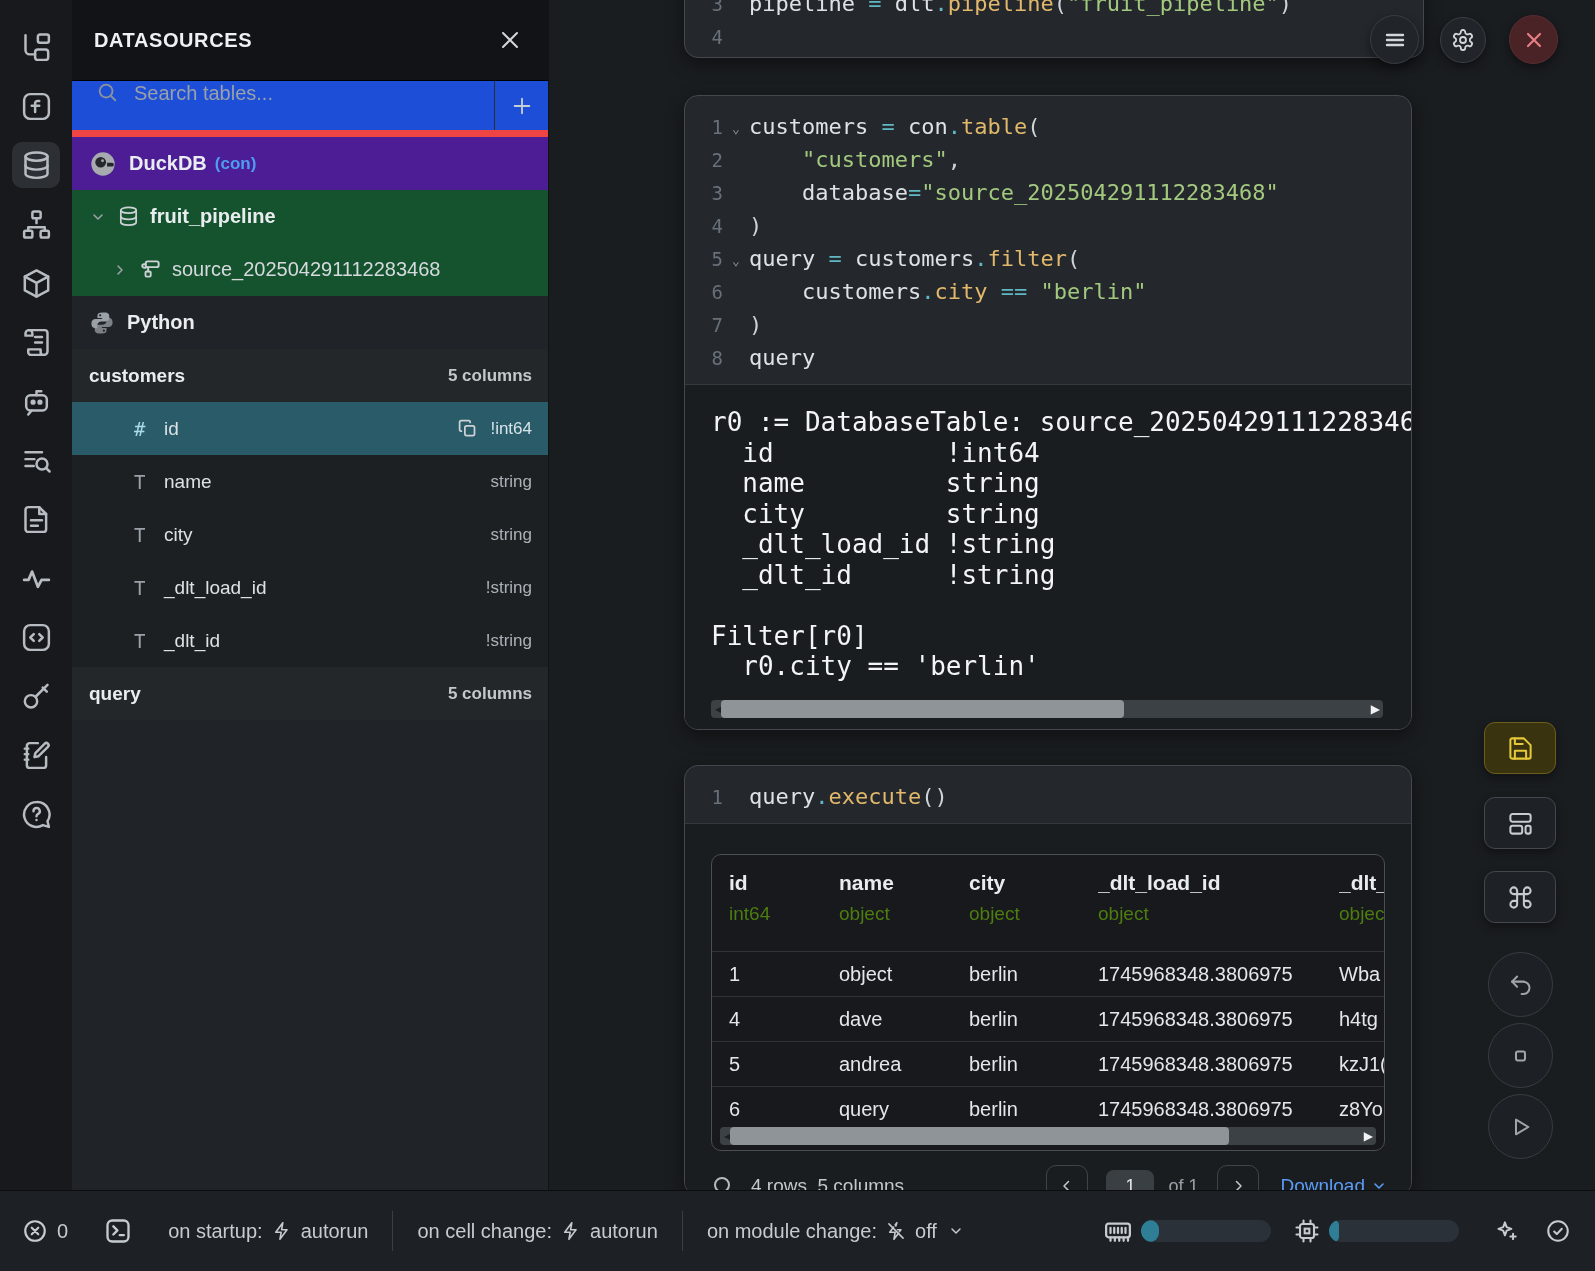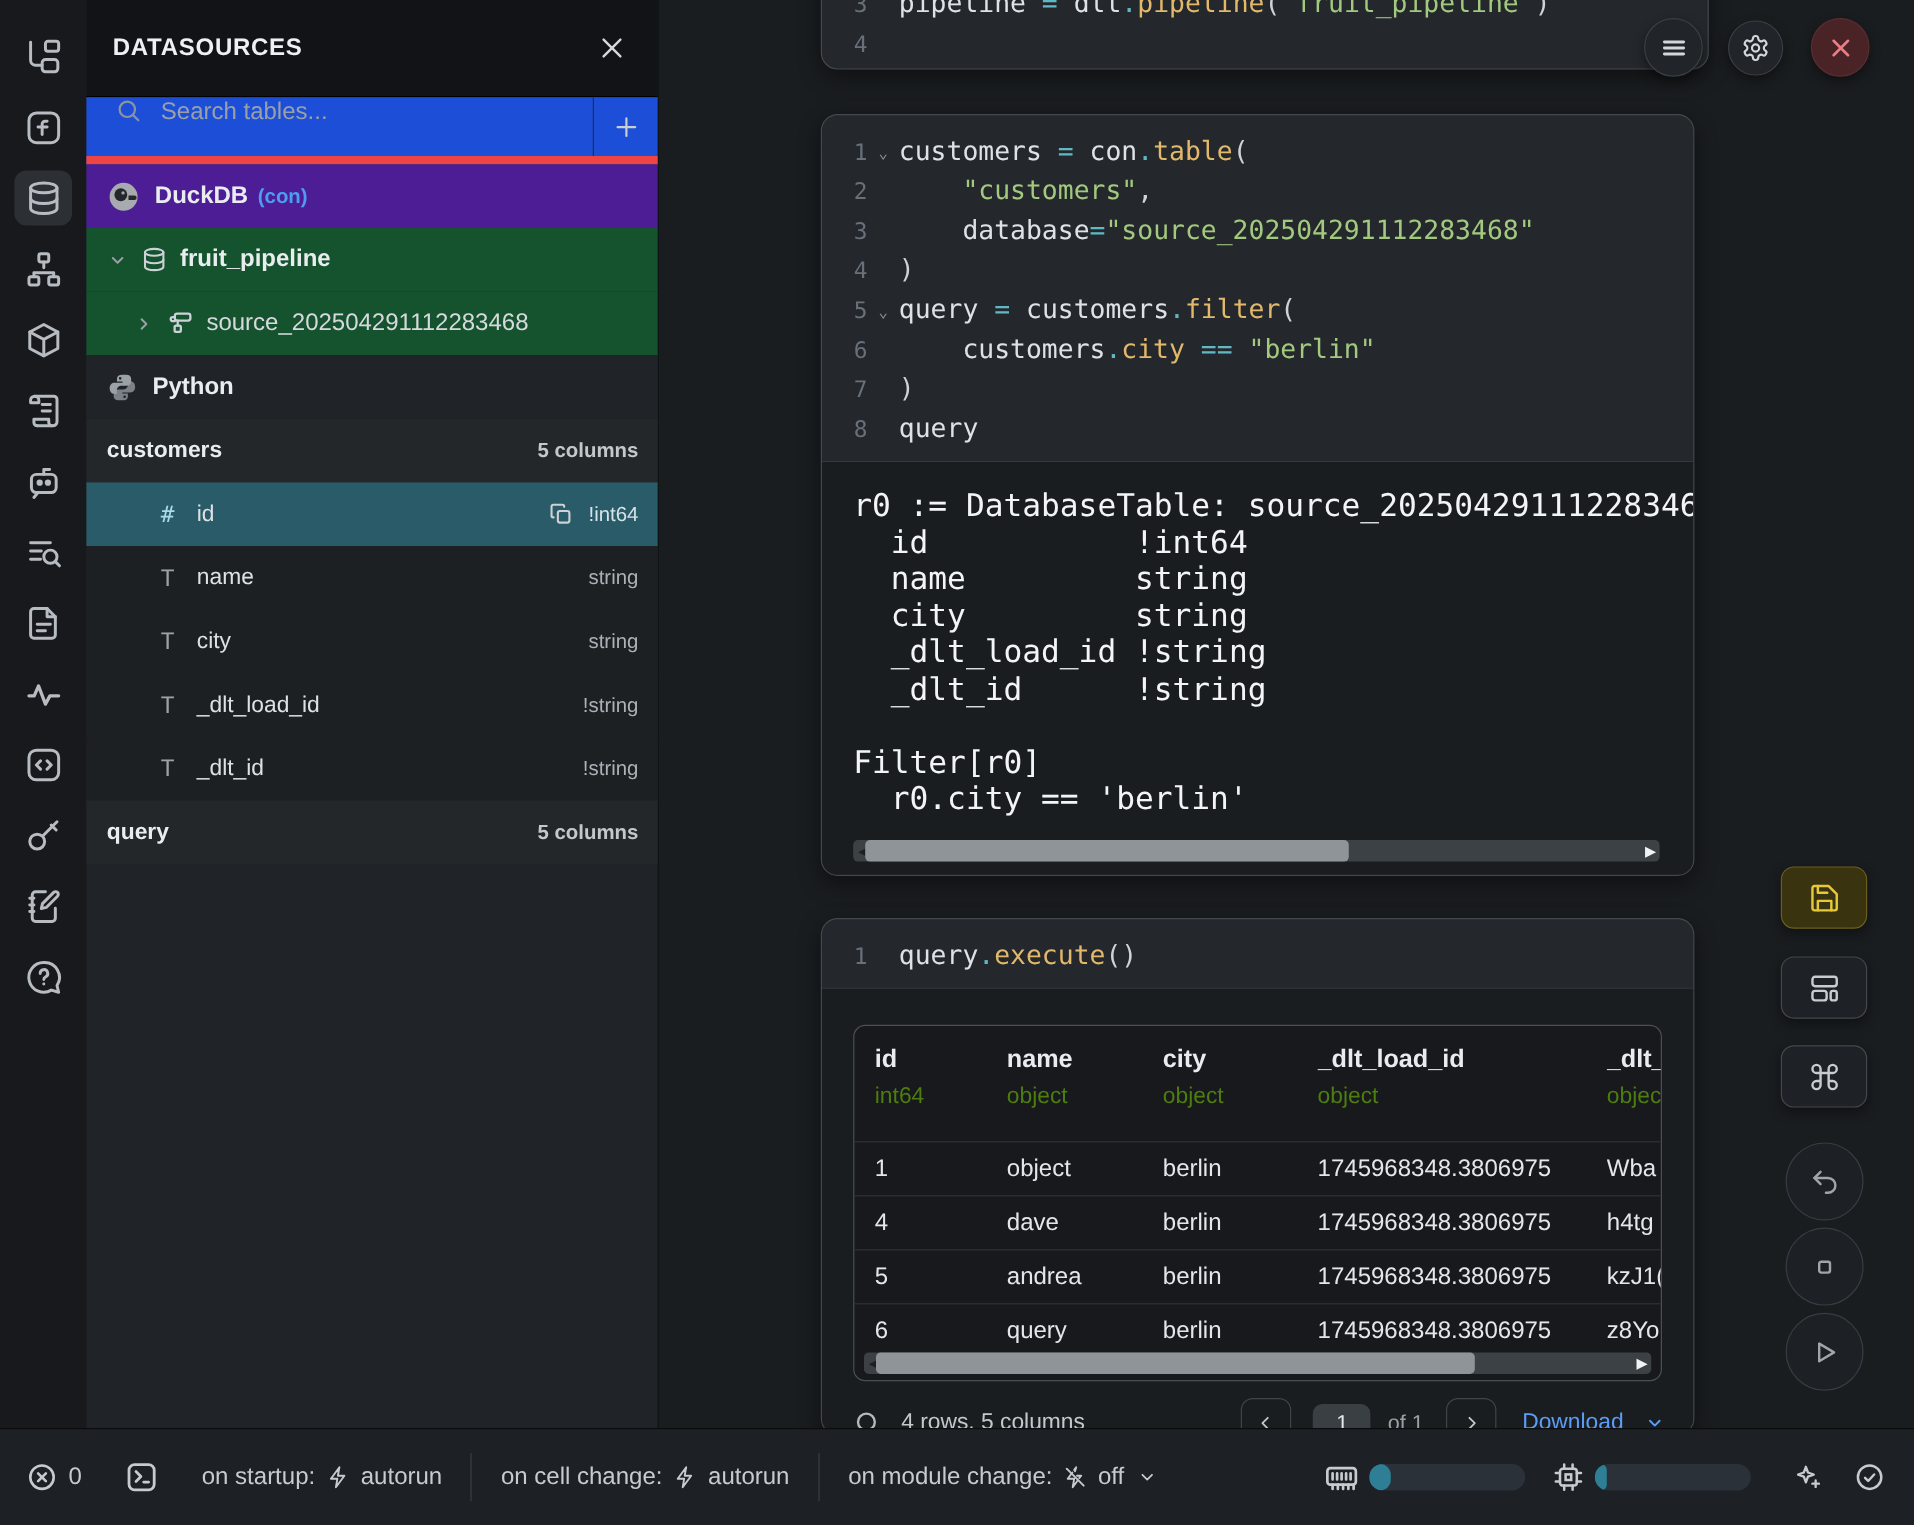--- a/index.html
+++ b/index.html
@@ -93,21 +93,21 @@
   #scroll3{left:8px;right:8px;bottom:5px;}
   .pgrow{position:absolute;left:26px;right:24px;top:341px;display:flex;align-items:center;color:#c3c8cd;}
   .pg-search{width:24px;height:24px;color:#b4bac0;margin-right:16px;}
   .pg-label{font-size:19px;}
   .pg-btn{width:42px;height:42px;border:1px solid #3f444a;border-radius:10px;display:flex;
     align-items:center;justify-content:center;color:#c3c8cd;box-sizing:border-box;}
   .pg-btn svg{width:18px;height:18px;}
   .pg-pill{min-width:48px;height:32px;background:#3a3f44;border-radius:8px;display:flex;
     align-items:center;justify-content:center;font-size:18px;color:#e3e7ea;}
   .pg-of{font-size:18px;color:#9aa0a6;}
-  .dl-link{display:flex;align-items:center;gap:18px;color:#5b9cf5;font-size:19px;}
+  .dl-link{display:flex;align-items:center;gap:6px;color:#5b9cf5;font-size:19px;}
   .dl-link svg{width:16px;height:16px;}
 
   
   .round-btn{position:absolute;border-radius:50%;display:flex;align-items:center;justify-content:center;
     background:#212428;border:1px solid #3a3f45;color:#d3d7db;box-sizing:border-box;
     box-shadow:0 4px 10px rgba(0,0,0,.45);}
   .round-btn svg{width:24px;height:24px;}
   #btn-menu{left:1370px;top:15px;width:49px;height:49px;}
   #btn-settings{left:1440px;top:17px;width:46px;height:46px;}
   #btn-close-app{left:1509px;top:15px;width:49px;height:49px;background:#4a2327;border-color:#5a2d31;color:#e87e84;}

